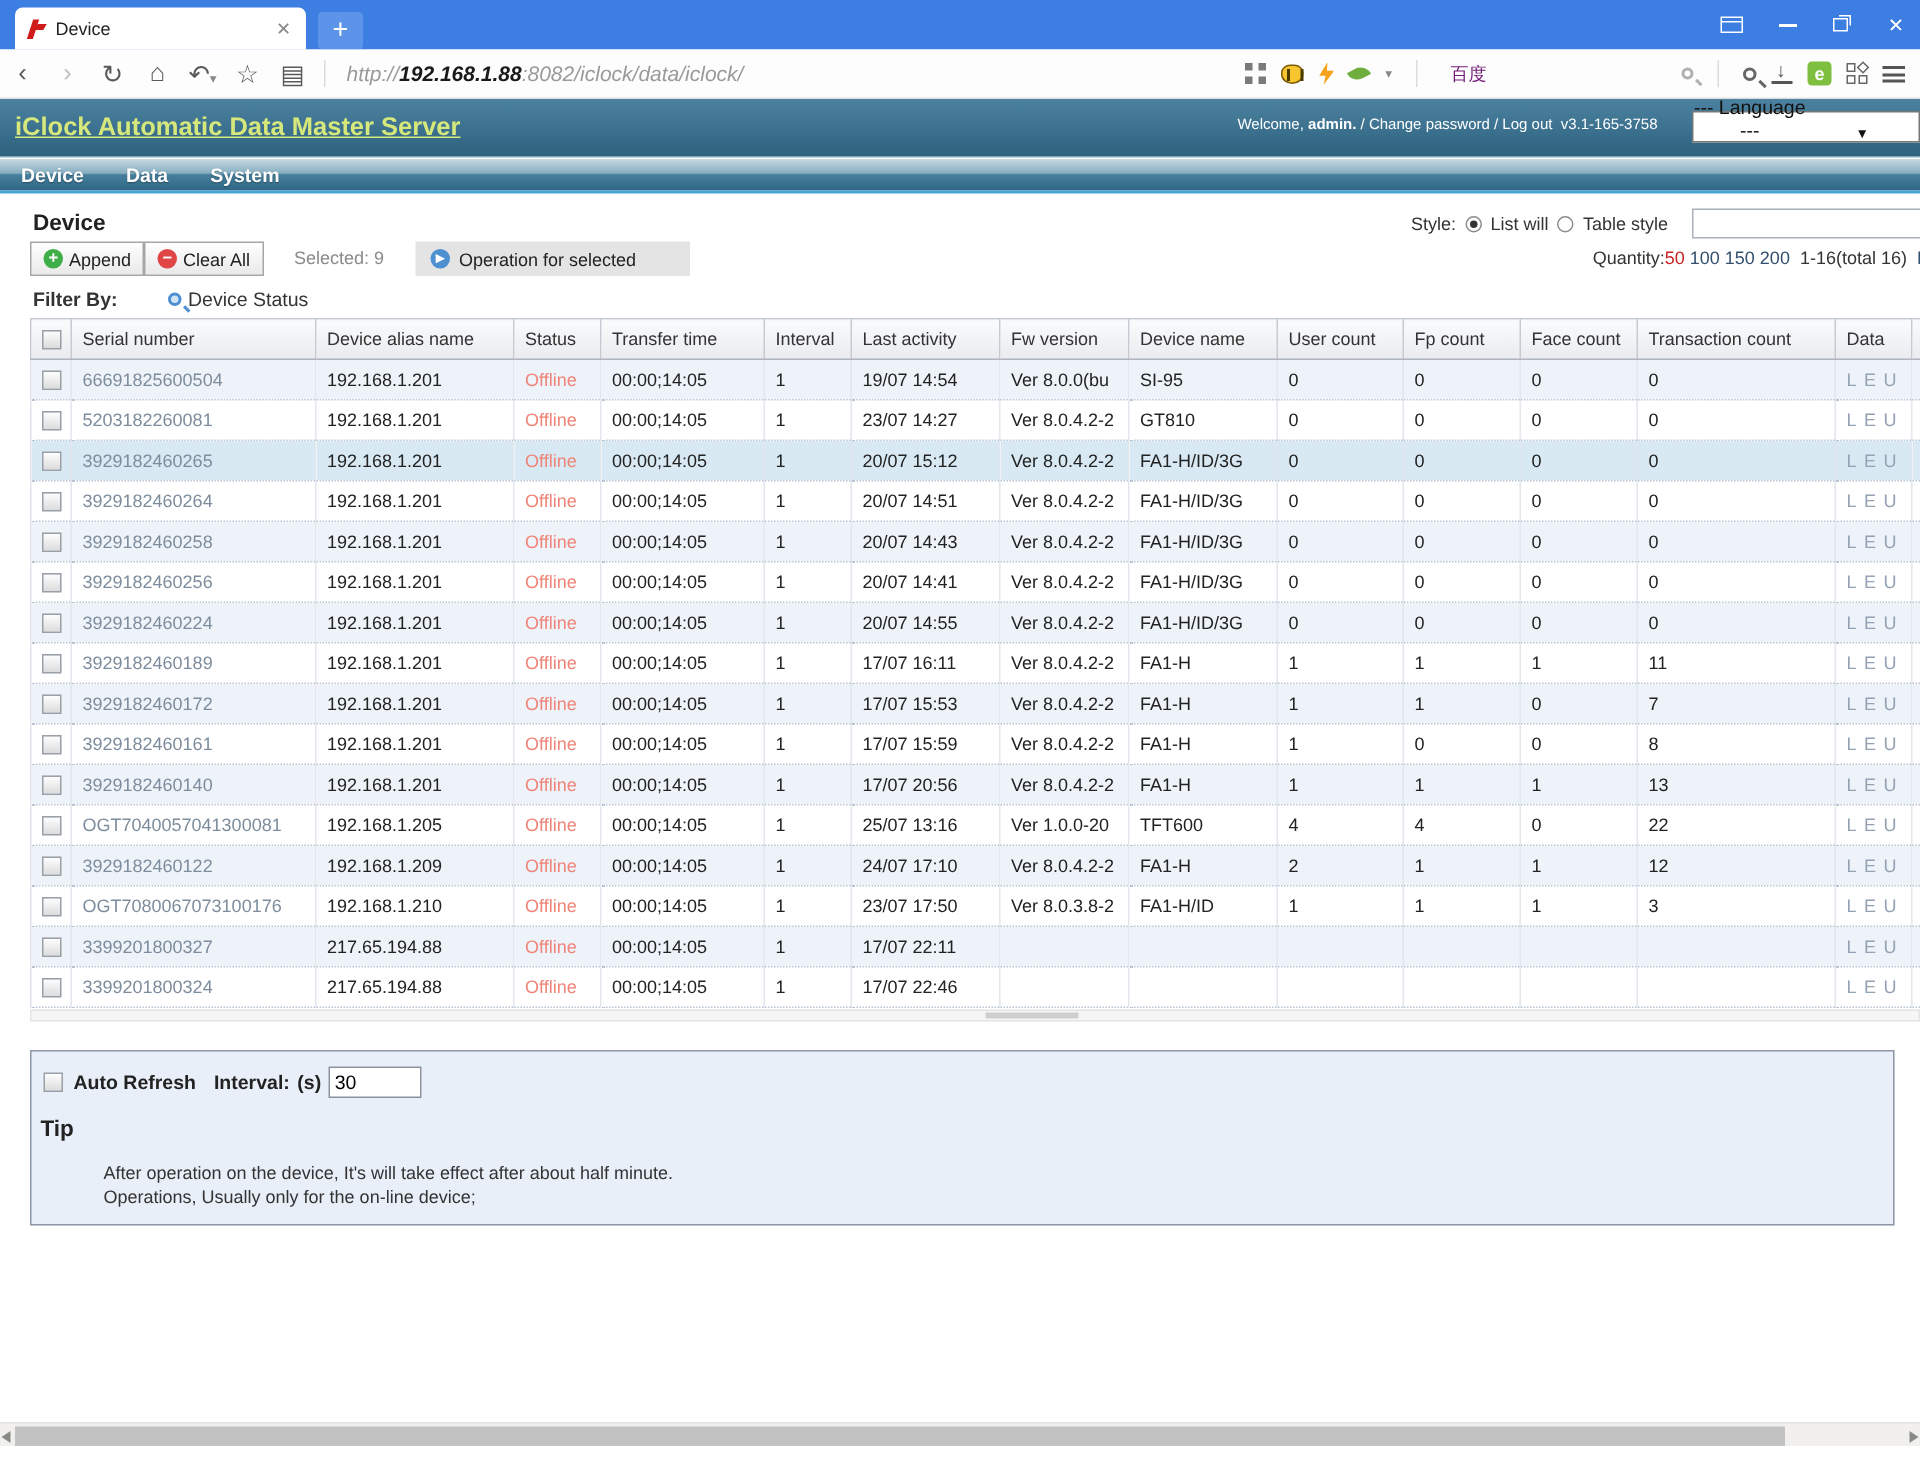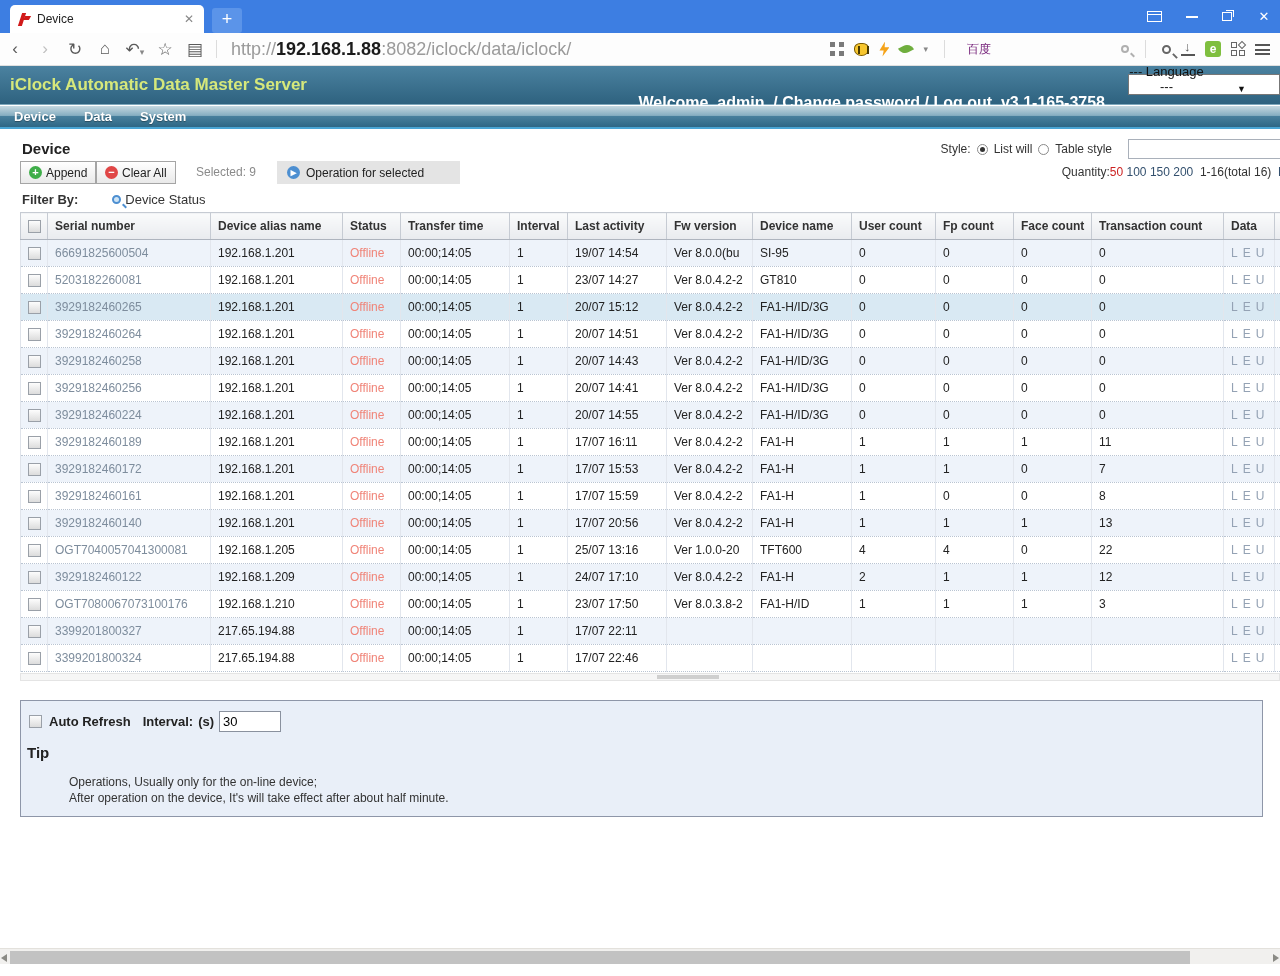--- a/index.html
+++ b/index.html
@@ -25,21 +25,21 @@
   .wc-panel::after { content:""; position:absolute; left:0; top:2px; width:100%; height:1px; background:#fff; }
   .wc-min { width:12px; height:2px; background:#fff; }
   .wc-max { width:10px; height:9px; border:1px solid #fff; box-shadow:2px -2px 0 -1px #3d7ee2, 3px -3px 0 -1px #fff; }
 
   
   .toolbar { position:absolute; left:0; top:33px; width:1280px; height:33px; background:#fdfdfd;
              border-bottom:1px solid #e0e0e0; display:flex; align-items:center; }
   .navico { color:#5a5a5a; font-size:17px; width:30px; text-align:center; }
   .navico.dis { color:#c0c0c0; }
   .sep { width:1px; height:18px; background:#dcdcdc; margin:0 6px; }
-  .urlbox { font-size:18px; color:#9a9a9a; margin-left:8px; flex:1; white-space:nowrap; overflow:hidden; }
+  .urlbox { font-size:14px; color:#9a9a9a; margin-left:8px; flex:1; white-space:nowrap; overflow:hidden;font-style:italic; }
   .urlbox b { color:#1a1a1a; }
   .r-icons { display:flex; align-items:center; gap:10px; padding-right:10px; }
   .qr { width:14px; height:14px; background:
         linear-gradient(#7a7a7a,#7a7a7a) 0 0/5px 5px no-repeat,
         linear-gradient(#7a7a7a,#7a7a7a) 9px 0/5px 5px no-repeat,
         linear-gradient(#7a7a7a,#7a7a7a) 0 9px/5px 5px no-repeat,
         linear-gradient(#7a7a7a,#7a7a7a) 9px 9px/5px 5px no-repeat; }
   .bee { width:15px; height:13px; background:#f7c62e; border-radius:50% 50% 60% 60%; position:relative; border:1px solid #7a5a00; }
   .bee::after { content:""; position:absolute; left:3px; top:2px; width:7px; height:8px;
                 border-left:2px solid #4a3a00; border-right:2px solid #4a3a00; }
@@ -58,22 +58,22 @@
   .grid4 { width:14px; height:14px; position:relative; }
   .grid4 i { position:absolute; width:6px; height:6px; border:1px solid #666; }
   .grid4 i:nth-child(1){left:0;top:0;} .grid4 i:nth-child(2){right:0;top:0;transform:rotate(45deg);}
   .grid4 i:nth-child(3){left:0;bottom:0;} .grid4 i:nth-child(4){right:0;bottom:0;}
   .burger { width:15px; height:11px; border-top:2px solid #555; border-bottom:2px solid #555; position:relative; }
   .burger::after { content:""; position:absolute; left:0; top:3px; width:100%; height:2px; background:#555; }
 
   
   .appheader { position:absolute; left:0; top:66px; width:1280px; height:39px;
                background:linear-gradient(#4b82a0,#2e627f); border-bottom:1px solid #7fa9bd; }
-  .apptitle { position:absolute; left:10px; top:9px; font-size:17px; font-weight:bold; color:#d6e87b; }
-  .welcome { position:absolute; right:175px; top:28px; font-size:16px; color:#fff; white-space:nowrap;font-weight:bold; }
+  .apptitle { position:absolute; left:10px; top:9px; font-size:17px; font-weight:bold; color:#d6e87b;text-decoration:underline; }
+  .welcome { position:absolute; right:175px; top:12px; font-size:10px; color:#fff; white-space:nowrap; }
   .langsel { position:absolute; right:0; top:8px; width:152px; height:21px; background:#fff;
              border:1px solid #777; font-size:13px; color:#111; display:flex; align-items:flex-end; }
   .langsel span { flex:1; text-align:center; }
   .langsel .arr { width:15px; color:#111; font-size:9px; }
 
   
   .menubar { position:absolute; left:0; top:106px; width:1280px; height:23px;
              background:linear-gradient(180deg,#c6d9e1 0%,#86aec1 45%,#477f9c 50%,#2e6785 100%);
              border-bottom:2px solid #49a5d4; display:flex; align-items:center; }
   .menuitem { color:#fff; font-size:13px; font-weight:bold; padding:0 14px; text-shadow:0 1px 1px rgba(0,0,0,.35); }
@@ -99,21 +99,21 @@
   .qty .red { color:#cc2222; } .qty .lnk { color:#33506e; }
 
   .filterrow { position:absolute; left:22px; top:58px; height:20px; display:flex; align-items:center; font-size:13px; color:#333; }
   .filterrow b { font-size:13px; }
   .fmag { width:9px; height:9px; border:2px solid #4d8fd1; border-radius:50%; position:relative; margin:0 4px 0 34px; background:#cfe4f5; }
   .fmag::after { content:""; position:absolute; left:8px; top:8px; width:5px; height:2px; background:#4d8fd1; transform:rotate(45deg); }
 
   
   .tblwrap { position:absolute; left:20px; top:81px; width:1260px; height:460px; overflow:hidden; }
   table { border-collapse:collapse; table-layout:fixed; width:1320px; font-size:12px; }
-  th { height:27px; background:linear-gradient(#fafbfc,#e9ebef); color:#333; font-weight:bold; text-align:left;
+  th { height:27px; background:linear-gradient(#fafbfc,#e9ebef); color:#333; font-weight:normal; text-align:left;
        padding:0 4px 0 7px; border-right:1px solid #c6cbd3; border-top:1px solid #c6cbd3; border-bottom:1px solid #aeb4be;
        white-space:nowrap; overflow:hidden; }
   th:first-child { border-left:1px solid #c6cbd3; text-align:center; padding:0; }
   td { height:27px; padding:0 4px 0 7px; color:#222; border-right:1px solid #e2e6ed;
        border-bottom:1px dotted #b9c4d2; white-space:nowrap; overflow:hidden; }
   td:first-child { border-left:1px solid #dfe3ea; text-align:center; padding:0; }
   tr.odd td { background:#eef3fa; }
   tr.hl  td { background:#d9e9f3; }
   .c-serial { color:#7e8d9d; }
   .c-status { color:#f08478; }
@@ -577,22 +577,22 @@
     <div class="tippanel">
       <div class="arrow-row">
         <span class="cb"></span>
         <b>Auto Refresh</b>
         <b>Interval:</b>
         <b style="margin-left:0;">(s)</b>
         <input class="intinput" value="30" style="">
       </div>
       <div class="tiph">Tip</div>
       <div class="tiplines">
+        <div>After operation on the device, It's will take effect after about half minute.</div>
         <div>Operations, Usually only for the on-line device;</div>
-        <div>After operation on the device, It's will take effect after about half minute.</div>
       </div>
     </div>
   </div>
 
   <div class="pagescroll">
     <span class="ps-left"></span>
     <div class="ps-thumb"></div>
     <span class="ps-right"></span>
   </div>
   <div class="statusstrip"></div>

